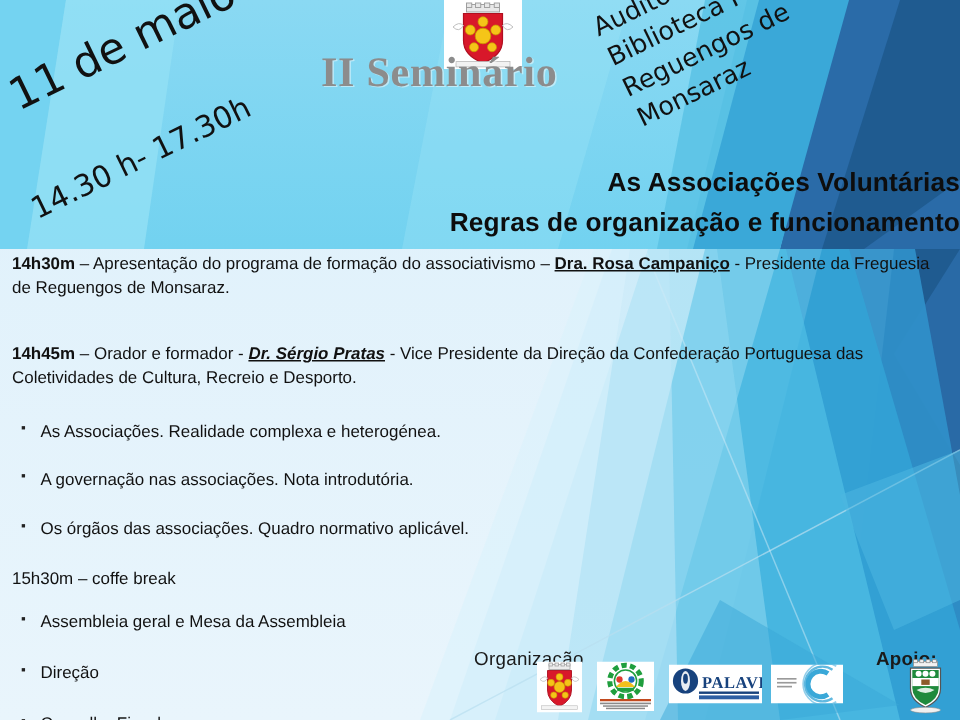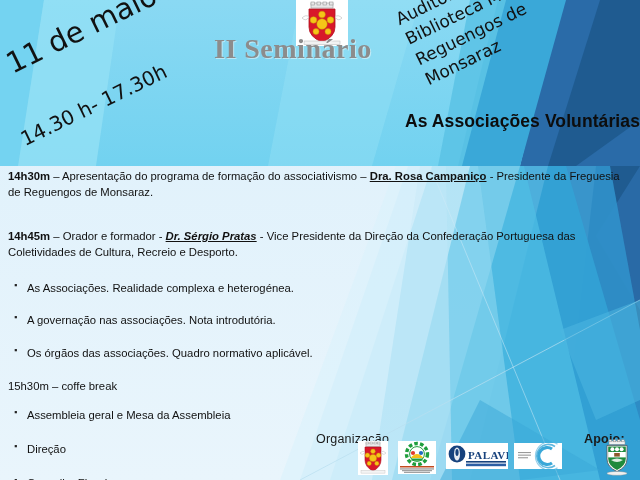--- a/index.html
+++ b/index.html
@@ -221,20 +221,21 @@
 
     <div class="venue-rot">
       <div>Auditório da</div>
       <div>Biblioteca Municipal</div>
       <div>Reguengos de</div>
       <div>Monsaraz</div>
     </div>
 
     <div class="main-title">
       <div class="l1">As Associações Voluntárias</div>
+      <div class="l2">Regras de organização e funcionamento</div>
     </div>
   </div>
 
   <div class="body-zone">
 
     <div class="para first">
       <b>14h30m</b><span> – </span><span>Apresentação do programa de formação do associativismo – </span><span class="nm-bold-u">Dra. Rosa Campaniço</span><span> - Presidente da</span>
       <span>Freguesia de Reguengos de Monsaraz.</span>
     </div>
 

